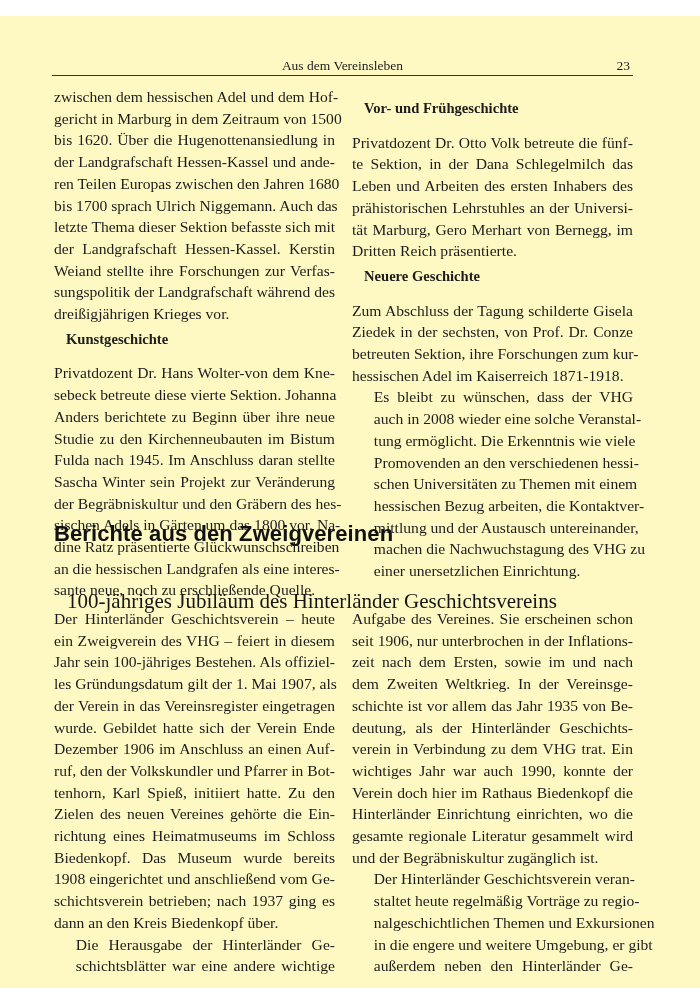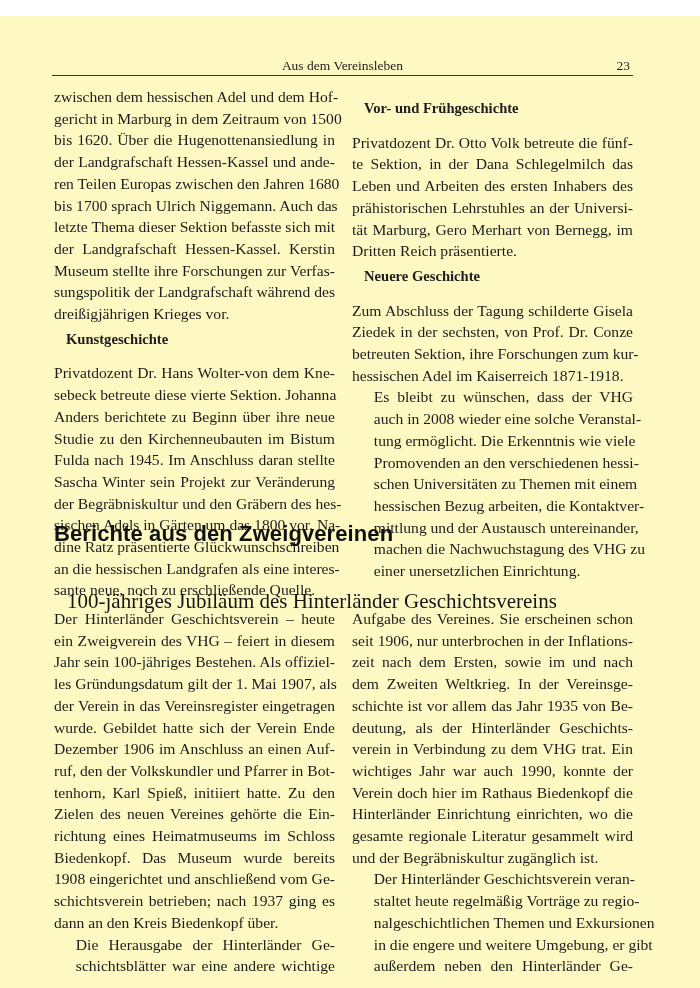--- a/index.html
+++ b/index.html
@@ -52,21 +52,21 @@
   <div class="col left-top">
     <p>
         <span class="ln">zwischen dem hessischen Adel und dem Hof-</span>
         <span class="ln">gericht in Marburg in dem Zeitraum von 1500</span>
         <span class="ln">bis 1620. Über die Hugenottenansiedlung in</span>
         <span class="ln">der Landgrafschaft Hessen-Kassel und ande-</span>
         <span class="ln">ren Teilen Europas zwischen den Jahren 1680</span>
         <span class="ln">bis 1700 sprach Ulrich Niggemann. Auch das</span>
         <span class="ln">letzte Thema dieser Sektion befasste sich mit</span>
         <span class="ln">der Landgrafschaft Hessen-Kassel. Kerstin</span>
-        <span class="ln">Museum stellte ihre Forschungen zur Verfas-</span>
+        <span class="ln">Weiand stellte ihre Forschungen zur Verfas-</span>
         <span class="ln">sungspolitik der Landgrafschaft während des</span>
         <span class="ln last">dreißigjährigen Krieges vor.</span>
       </p>
     <h4 class="subsec spaced">Kunstgeschichte</h4>
     <p>
         <span class="ln">Privatdozent Dr. Hans Wolter-von dem Kne-</span>
         <span class="ln">sebeck betreute diese vierte Sektion. Johanna</span>
         <span class="ln">Anders berichtete zu Beginn über ihre neue</span>
         <span class="ln">Studie zu den Kirchenneubauten im Bistum</span>
         <span class="ln">Fulda nach 1945. Im Anschluss daran stellte</span>

